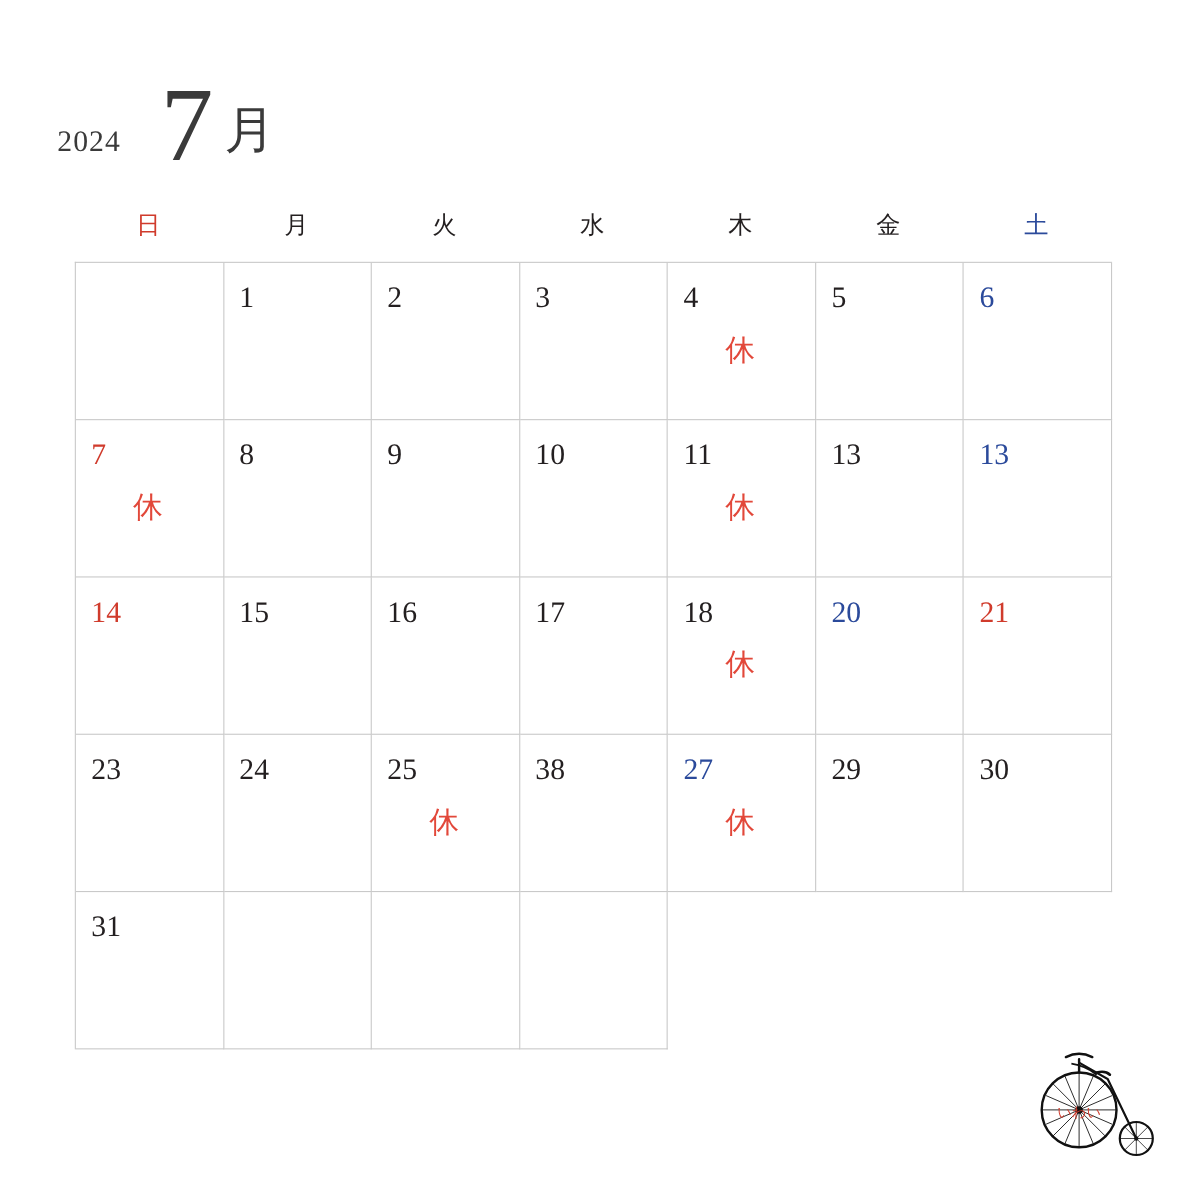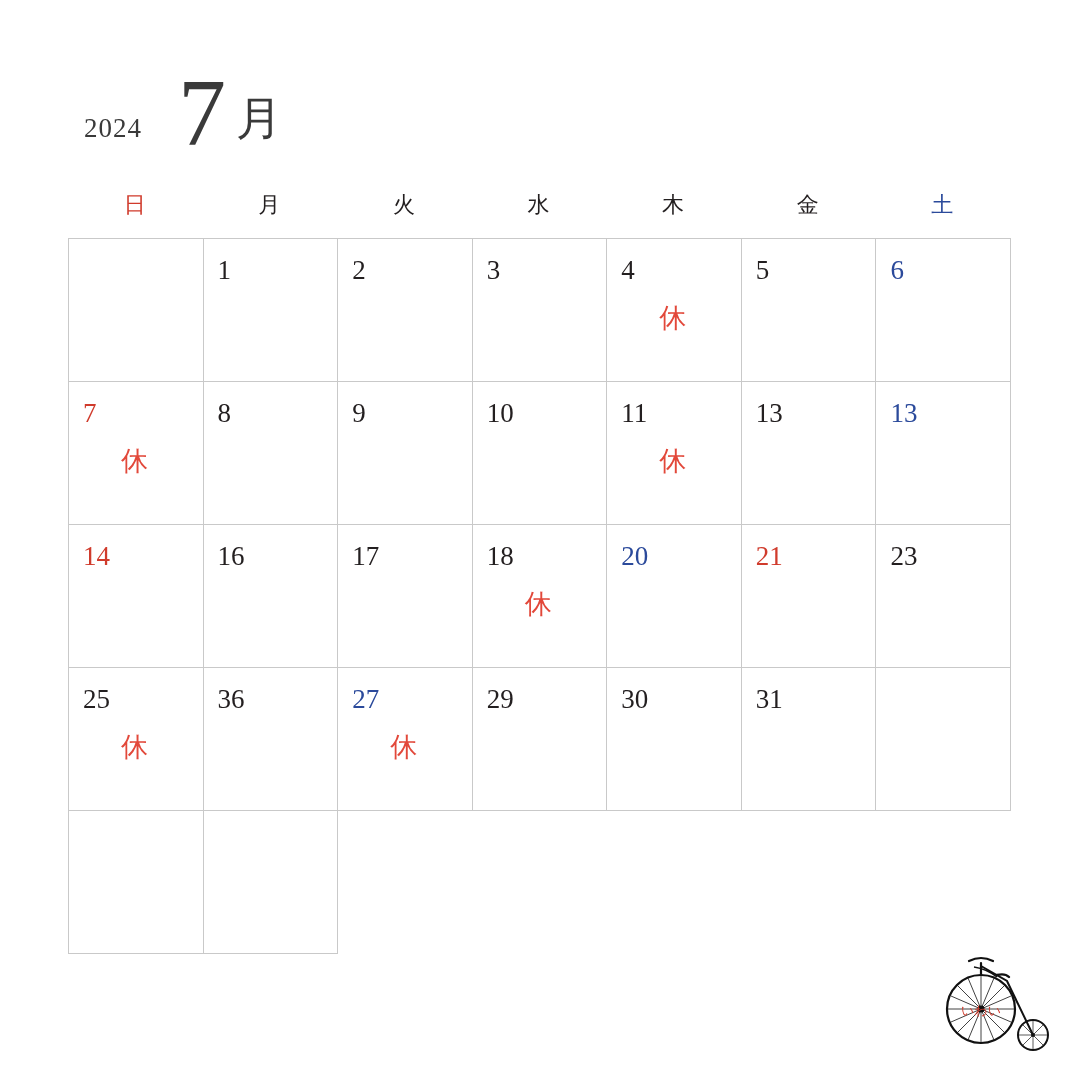--- a/index.html
+++ b/index.html
@@ -12,21 +12,21 @@
     height: 1079px;
     font-family: "Liberation Serif", serif;
     color: #231f20;
     position: relative;
     overflow: hidden;
   }
 
   
   .header {
     position: absolute;
-    left: 84px;
+    left: 52px;
     top: 48px;
     display: flex;
     align-items: flex-end;
     height: 110px;
   }
   .header .year {
     font-size: 27px;
     letter-spacing: 1px;
     color: #3a3a3a;
     margin-bottom: 14px;
@@ -172,44 +172,50 @@
     <div class="cell ">
       <span class="daynum">13</span>
     </div>
     <div class="cell sat">
       <span class="daynum">13</span>
     </div>
     <div class="cell sun">
       <span class="daynum">14</span>
     </div>
     <div class="cell ">
+      <span class="daynum">15</span>
+    </div>
+    <div class="cell ">
       <span class="daynum">16</span>
     </div>
     <div class="cell ">
       <span class="daynum">17</span>
     </div>
     <div class="cell ">
       <span class="daynum">18</span>
       <span class="mark">休</span>
     </div>
     <div class="cell sat">
       <span class="daynum">20</span>
     </div>
     <div class="cell sun">
       <span class="daynum">21</span>
     </div>
     <div class="cell ">
       <span class="daynum">23</span>
     </div>
     <div class="cell ">
+      <span class="daynum">24</span>
+    </div>
+    <div class="cell ">
       <span class="daynum">25</span>
       <span class="mark">休</span>
     </div>
     <div class="cell ">
-      <span class="daynum">36</span>
+      <span class="daynum">38</span>
     </div>
     <div class="cell sat">
       <span class="daynum">27</span>
       <span class="mark">休</span>
     </div>
     <div class="cell ">
       <span class="daynum">29</span>
     </div>
     <div class="cell ">
       <span class="daynum">30</span>

